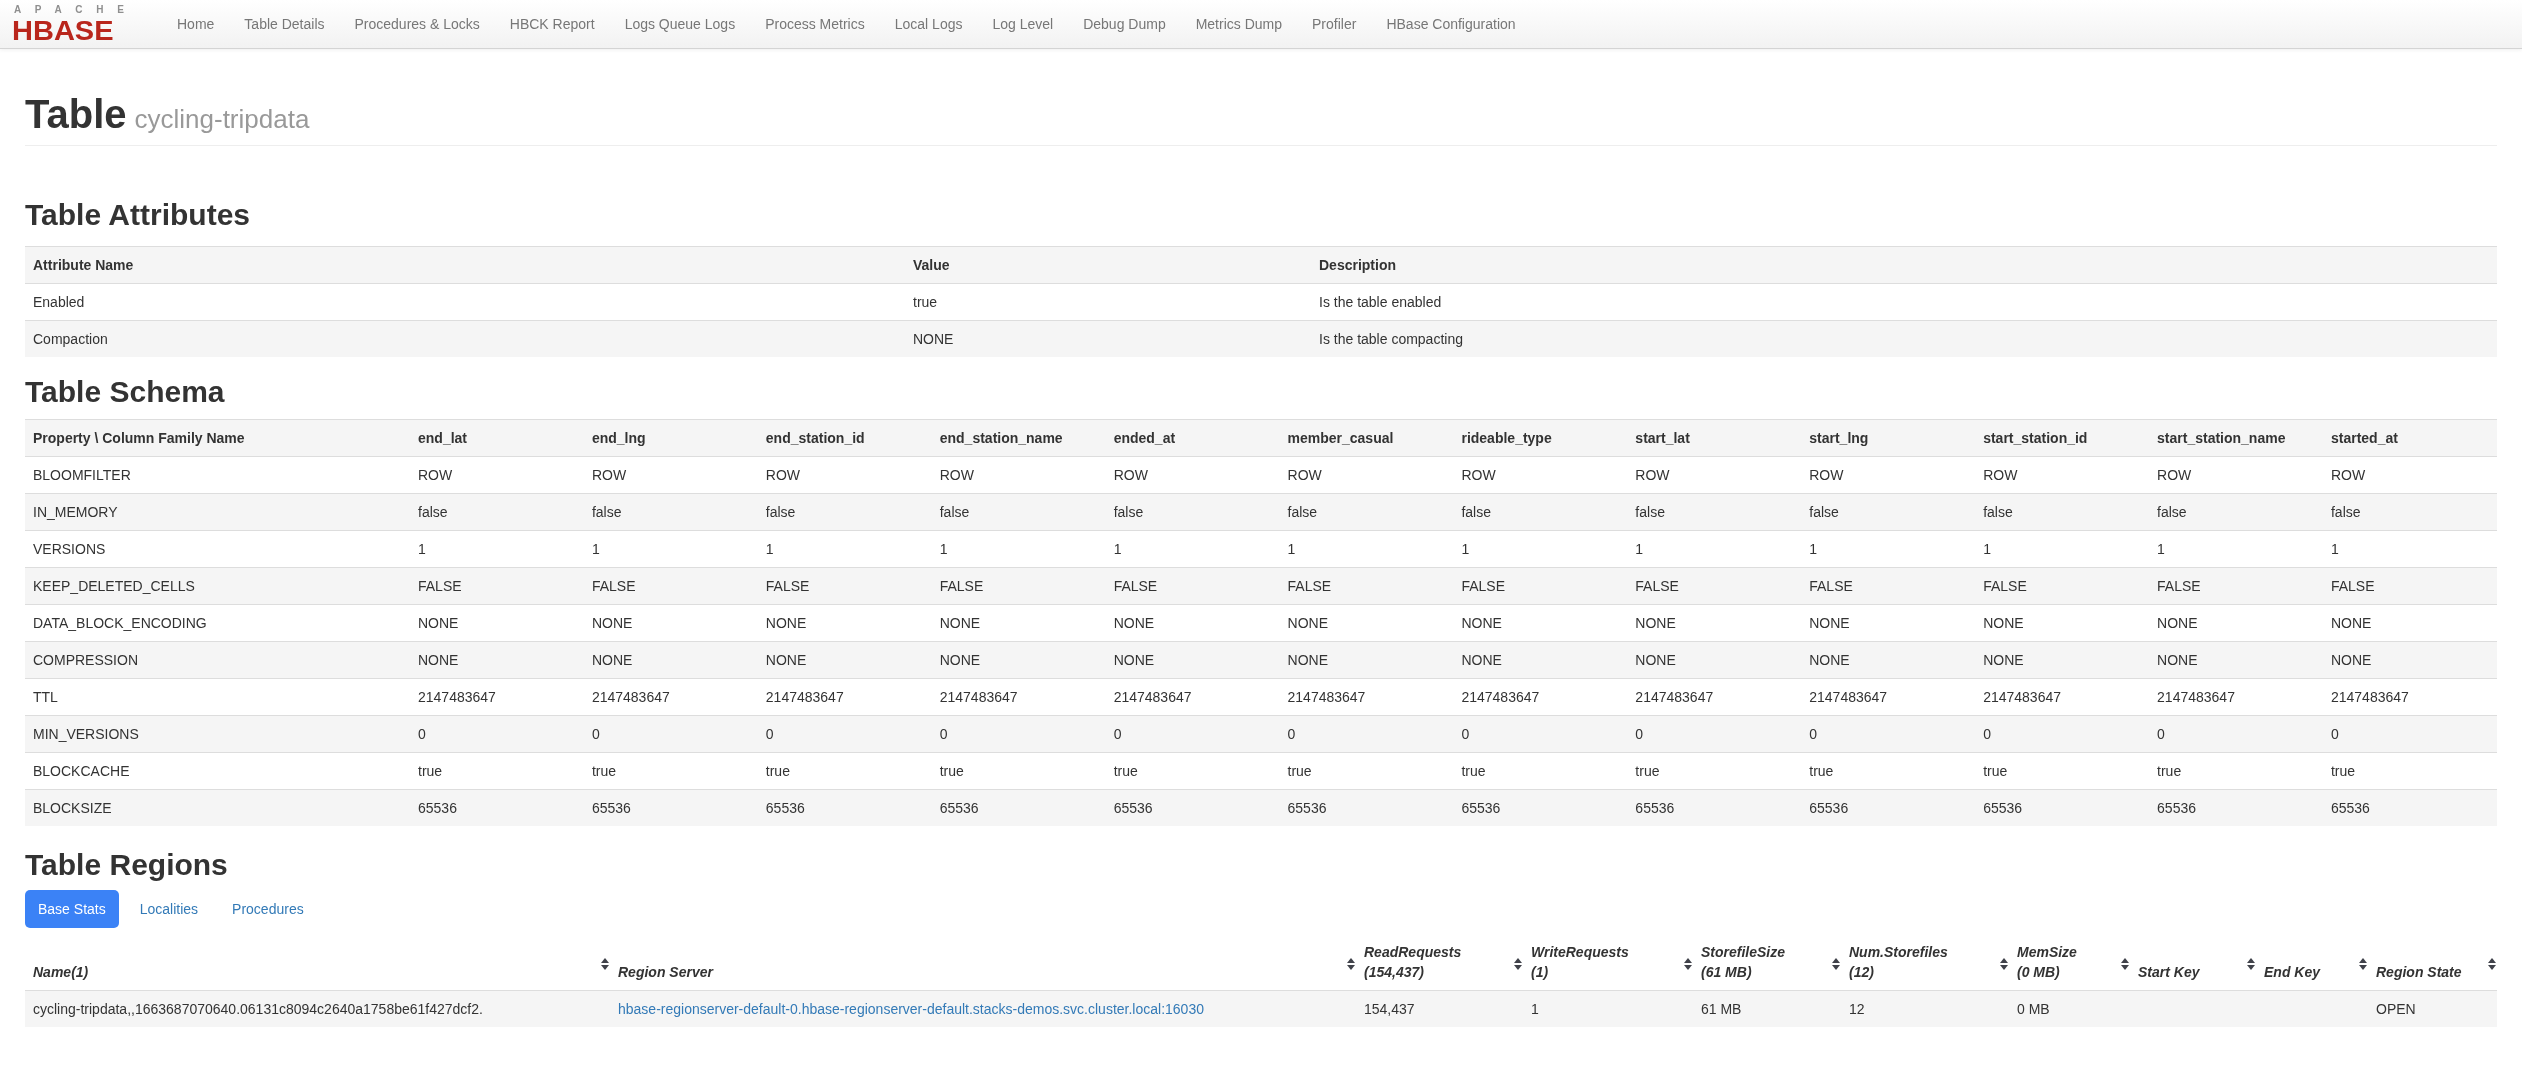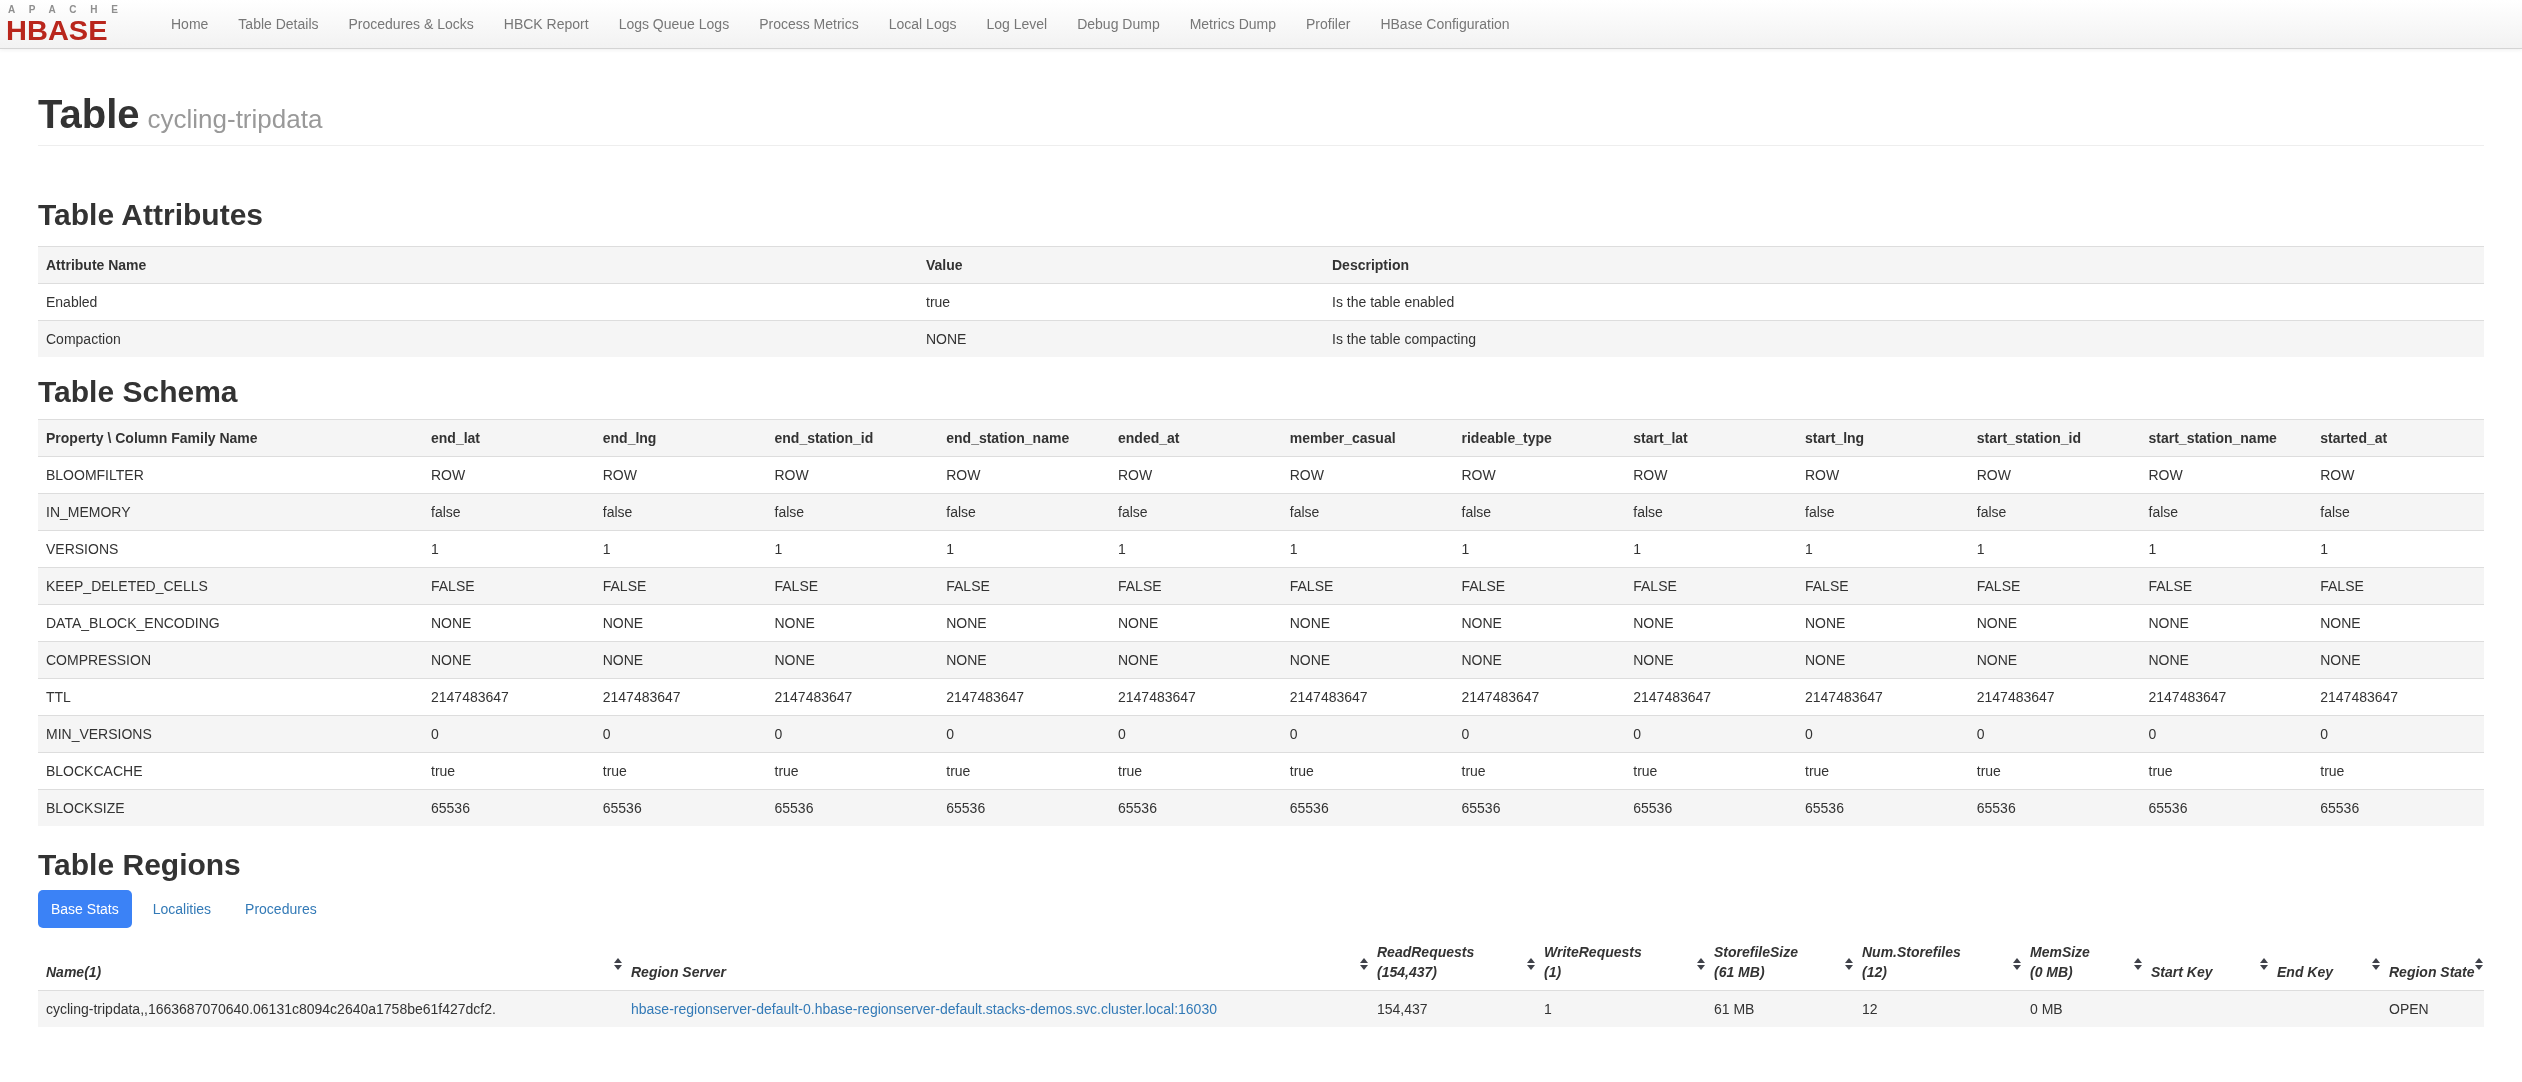--- a/index.html
+++ b/index.html
@@ -1,33 +1,33 @@
 <!DOCTYPE html>
 <html><head>
 <meta charset="utf-8">
 <style>
   * { box-sizing: border-box; margin: 0; padding: 0; }
   html, body { width: 2522px; height: 1082px; overflow: hidden; background: #fff; }
   body { font-family: "Liberation Sans", "DejaVu Sans", sans-serif; font-size: 14px; color: #333; }
 
   
   .navbar {
-    height: 49px; display: flex; align-items: center; padding: 0 6px;
+    height: 49px; display: flex; align-items: center; padding: 0 12px;
     background: linear-gradient(to bottom, #ffffff, #f2f2f2);
     border-bottom: 1px solid #d4d4d4;
     box-shadow: 0 1px 4px rgba(0,0,0,.065);
   }
   .brand { width: 120px; margin-right: 30px; cursor: pointer; line-height: 1; padding-top: 2px; }
   .brand-top { font-size: 10px; font-weight: 700; letter-spacing: 5.5px; color: #8f8f8f; margin-left: 2px; }
   .brand-bottom { font-size: 29px; font-weight: 700; color: #b9261c; letter-spacing: 0px; margin-top: 1px; transform: scaleY(0.98); }
   ul.nav { list-style: none; display: flex; align-items: center; text-align: center; }
   ul.nav li { padding: 10px 15px; color: #777; font-size: 14px; cursor: pointer; white-space: nowrap; }
 
   
-  .content { padding: 0 38px; }
+  .content { padding: 0 25px; }
   .page-header { padding: 44px 0 10px; border-bottom: 1px solid #eee; }
   h1.title { font-size: 40px; font-weight: 700; color: #333; line-height: 1.05; }
   h1.title small { font-size: 26px; font-weight: 400; color: #999; margin-left: 8px; }
 
   h2.section { font-size: 30px; font-weight: 700; color: #333; line-height: 34px; }
   #attr-heading    { margin: 52px 0 14px; }
   #schema-heading  { margin: 18px 0 10px; }
   #regions-heading { margin: 22px 0 8px; }
 
   

